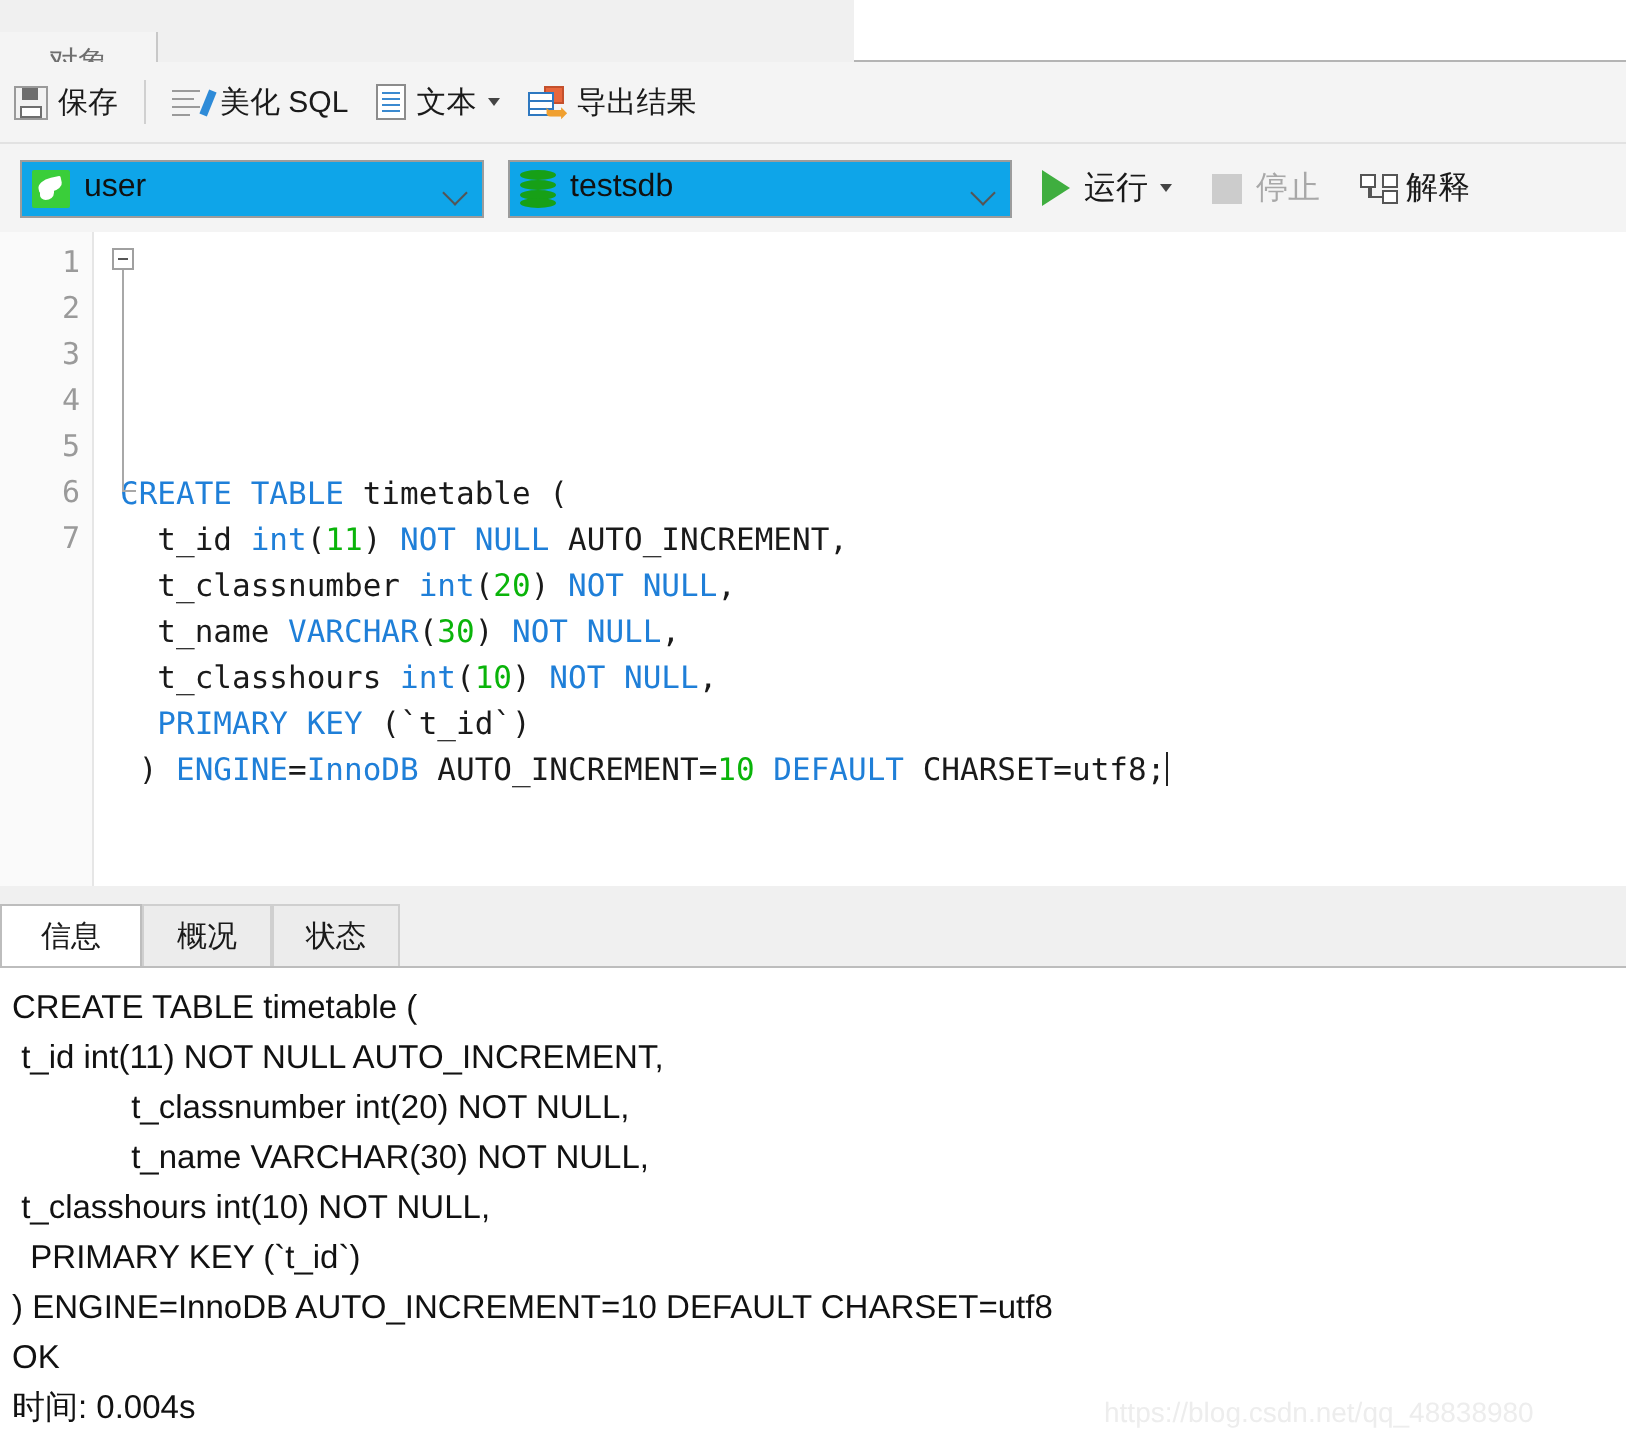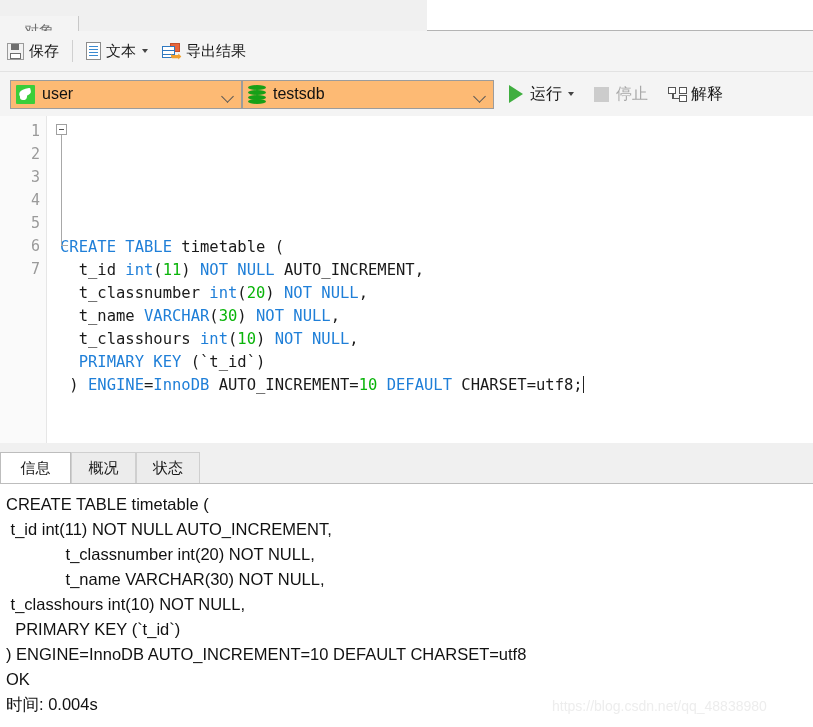--- a/index.html
+++ b/index.html
@@ -136,26 +136,26 @@
   .ic-export .ea{position:absolute;right:-1px;bottom:-1px;color:#f0a030;font-size:14px;line-height:10px;}
 
   
   #toolbar2{
     position:absolute;left:0;top:72px;width:813px;height:44px;
     background:#f4f4f4;
     box-sizing:border-box;
     display:flex;align-items:center;
   }
   .combo{
-    height:29px;background:#fdba74;border:1px solid #9c9c9c;
+    height:29px;background:#0ea5e9;border:1px solid #9c9c9c;
     box-sizing:border-box;display:flex;align-items:center;
     padding-left:5px;position:relative;
   }
   #combo-conn{margin-left:10px;width:232px;}
-  #combo-db{width:252px;}
+  #combo-db{margin-left:12px;width:252px;}
   .combo .cv{font-size:16px;margin-left:7px;color:#111;}
   .combo .chev{
     position:absolute;right:9px;top:11px;width:8px;height:8px;
     border-left:1.6px solid #555;border-bottom:1.6px solid #555;
     transform:rotate(-45deg);
   }
   
   .ic-mysql{width:19px;height:19px;background:#3ace3a;flex:none;position:relative;
     border-radius:1px;}
   .ic-mysql::before{
@@ -295,20 +295,30 @@
 <div id="toolbar1">
 
   <div class="tb-btn">
     <span class="ic-save"></span>
     <span class="lbl">保存</span>
   </div>
 
   <div class="tb-sep"></div>
 
 
+  <div class="tb-btn">
+    <span class="ic-beau">
+        <u></u>
+        <u></u>
+        <u></u>
+        <u></u>
+        <s></s>
+      </span>
+    <span class="lbl">美化 SQL</span>
+  </div>
 
   <div class="tb-btn">
     <span class="ic-doc"></span>
     <span class="lbl">文本</span>
     <span class="caret"></span>
   </div>
 
   <div class="tb-btn">
     <span class="ic-export">
       <span class="eg-back"></span>

